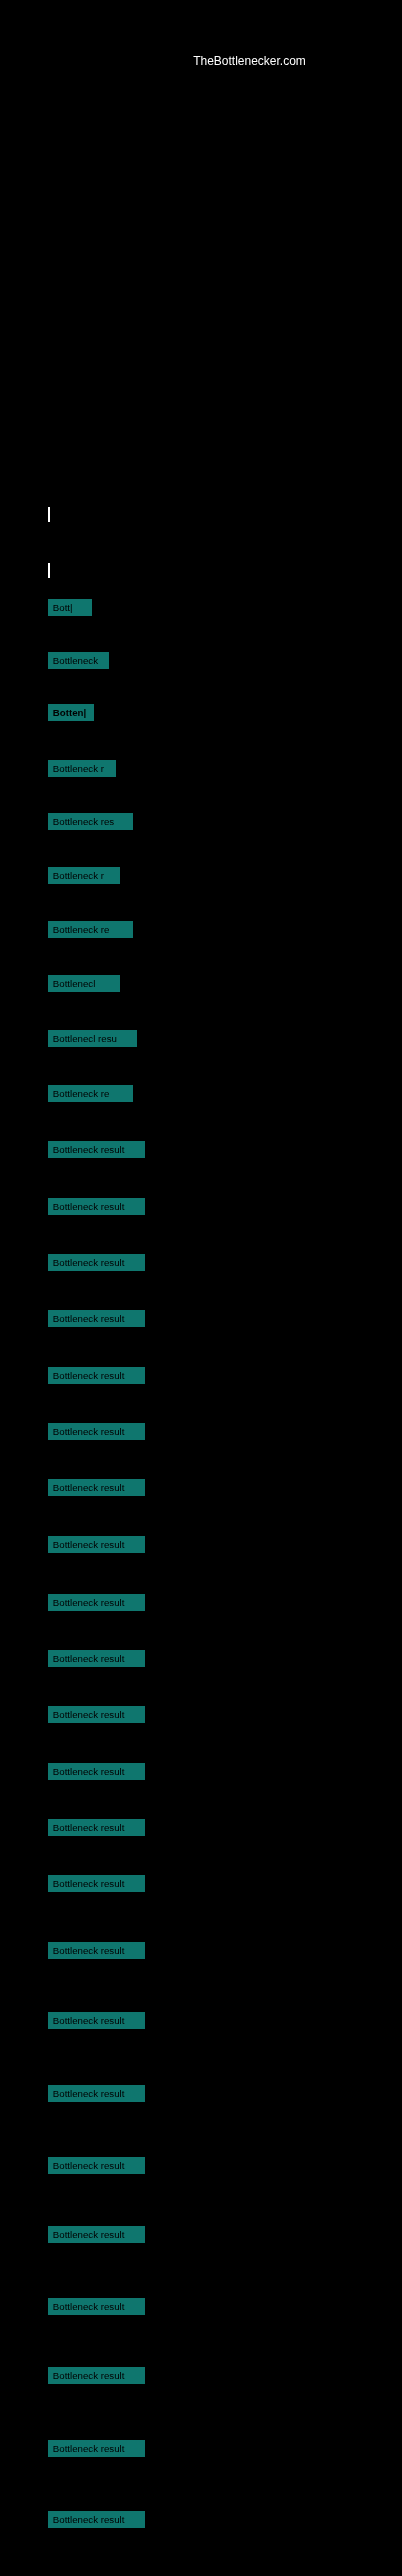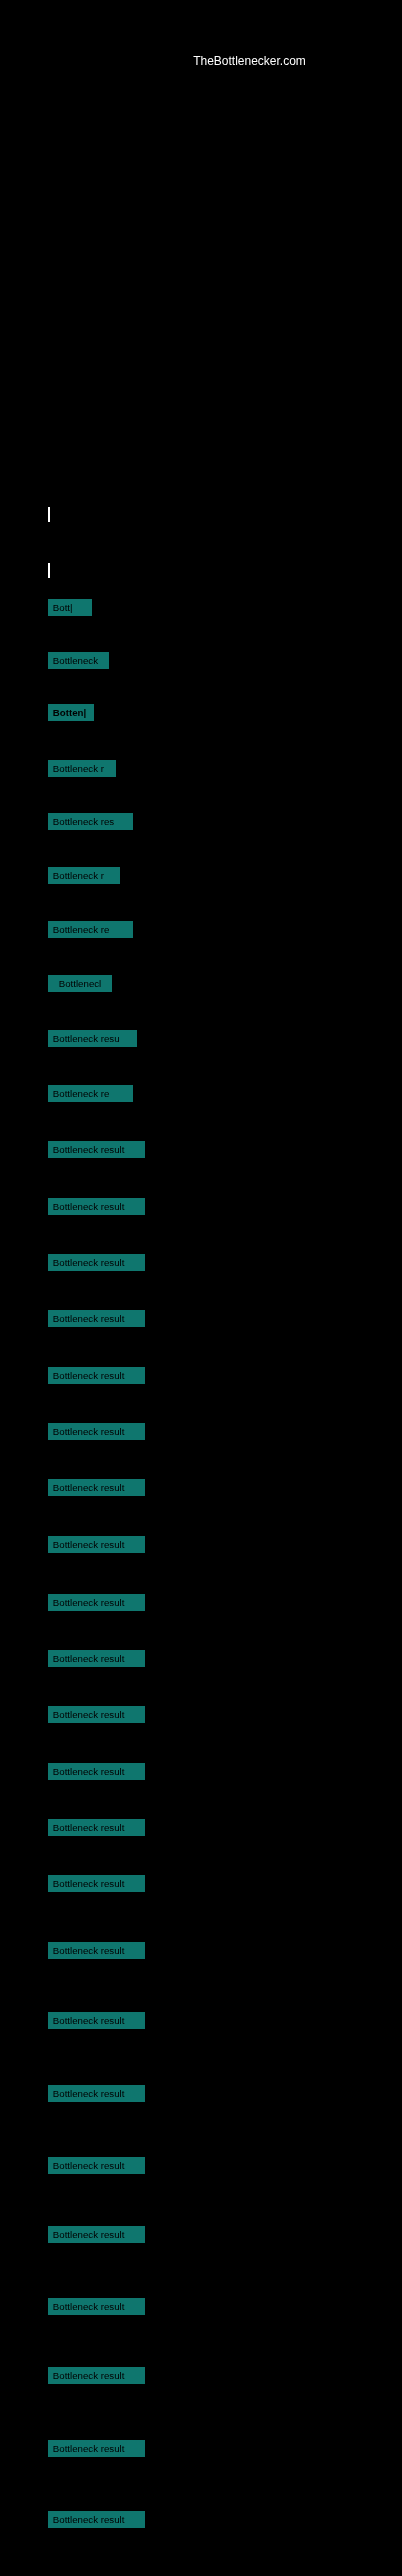--- a/index.html
+++ b/index.html
@@ -50,22 +50,22 @@
 
 <div class="cursor-line" style="top: 515px;"></div>
 
 <div class="bottleneck-item" style="top: 551px; width: 44px;">Bott|</div>
 <div class="bottleneck-item" style="top: 604px; width: 61px;">Bottleneck</div>
 <div class="bottleneck-item" style="top: 656px; width: 46px; font-weight: bold;">Botten|</div>
 <div class="bottleneck-item" style="top: 712px; width: 68px;">Bottleneck r</div>
 <div class="bottleneck-item" style="top: 765px; width: 85px;">Bottleneck res</div>
 <div class="bottleneck-item" style="top: 819px; width: 72px;">Bottleneck r</div>
 <div class="bottleneck-item" style="top: 873px; width: 85px;">Bottleneck re</div>
-<div class="bottleneck-item" style="top: 927px; width: 64px; text-align: center;">Bottlenecl</div>
-<div class="bottleneck-item" style="top: 982px; width: 89px;">Bottleneck resu</div>
+<div class="bottleneck-item" style="top: 927px; width: 72px;">Bottlenecl</div>
+<div class="bottleneck-item" style="top: 982px; width: 89px;">Bottlenecl resu</div>
 <div class="bottleneck-item" style="top: 1037px; width: 85px;">Bottleneck re</div>
 <div class="bottleneck-item" style="top: 1093px; width: 97px;">Bottleneck result</div>
 <div class="bottleneck-item" style="top: 1150px; width: 97px;">Bottleneck result</div>
 <div class="bottleneck-item" style="top: 1206px; width: 97px;">Bottleneck result</div>
 <div class="bottleneck-item" style="top: 1262px; width: 97px;">Bottleneck result</div>
 <div class="bottleneck-item" style="top: 1319px; width: 97px;">Bottleneck result</div>
 <div class="bottleneck-item" style="top: 1375px; width: 97px;">Bottleneck result</div>
 <div class="bottleneck-item" style="top: 1431px; width: 97px;">Bottleneck result</div>
 <div class="bottleneck-item" style="top: 1488px; width: 97px;">Bottleneck result</div>
 <div class="bottleneck-item" style="top: 1546px; width: 97px;">Bottleneck result</div>

